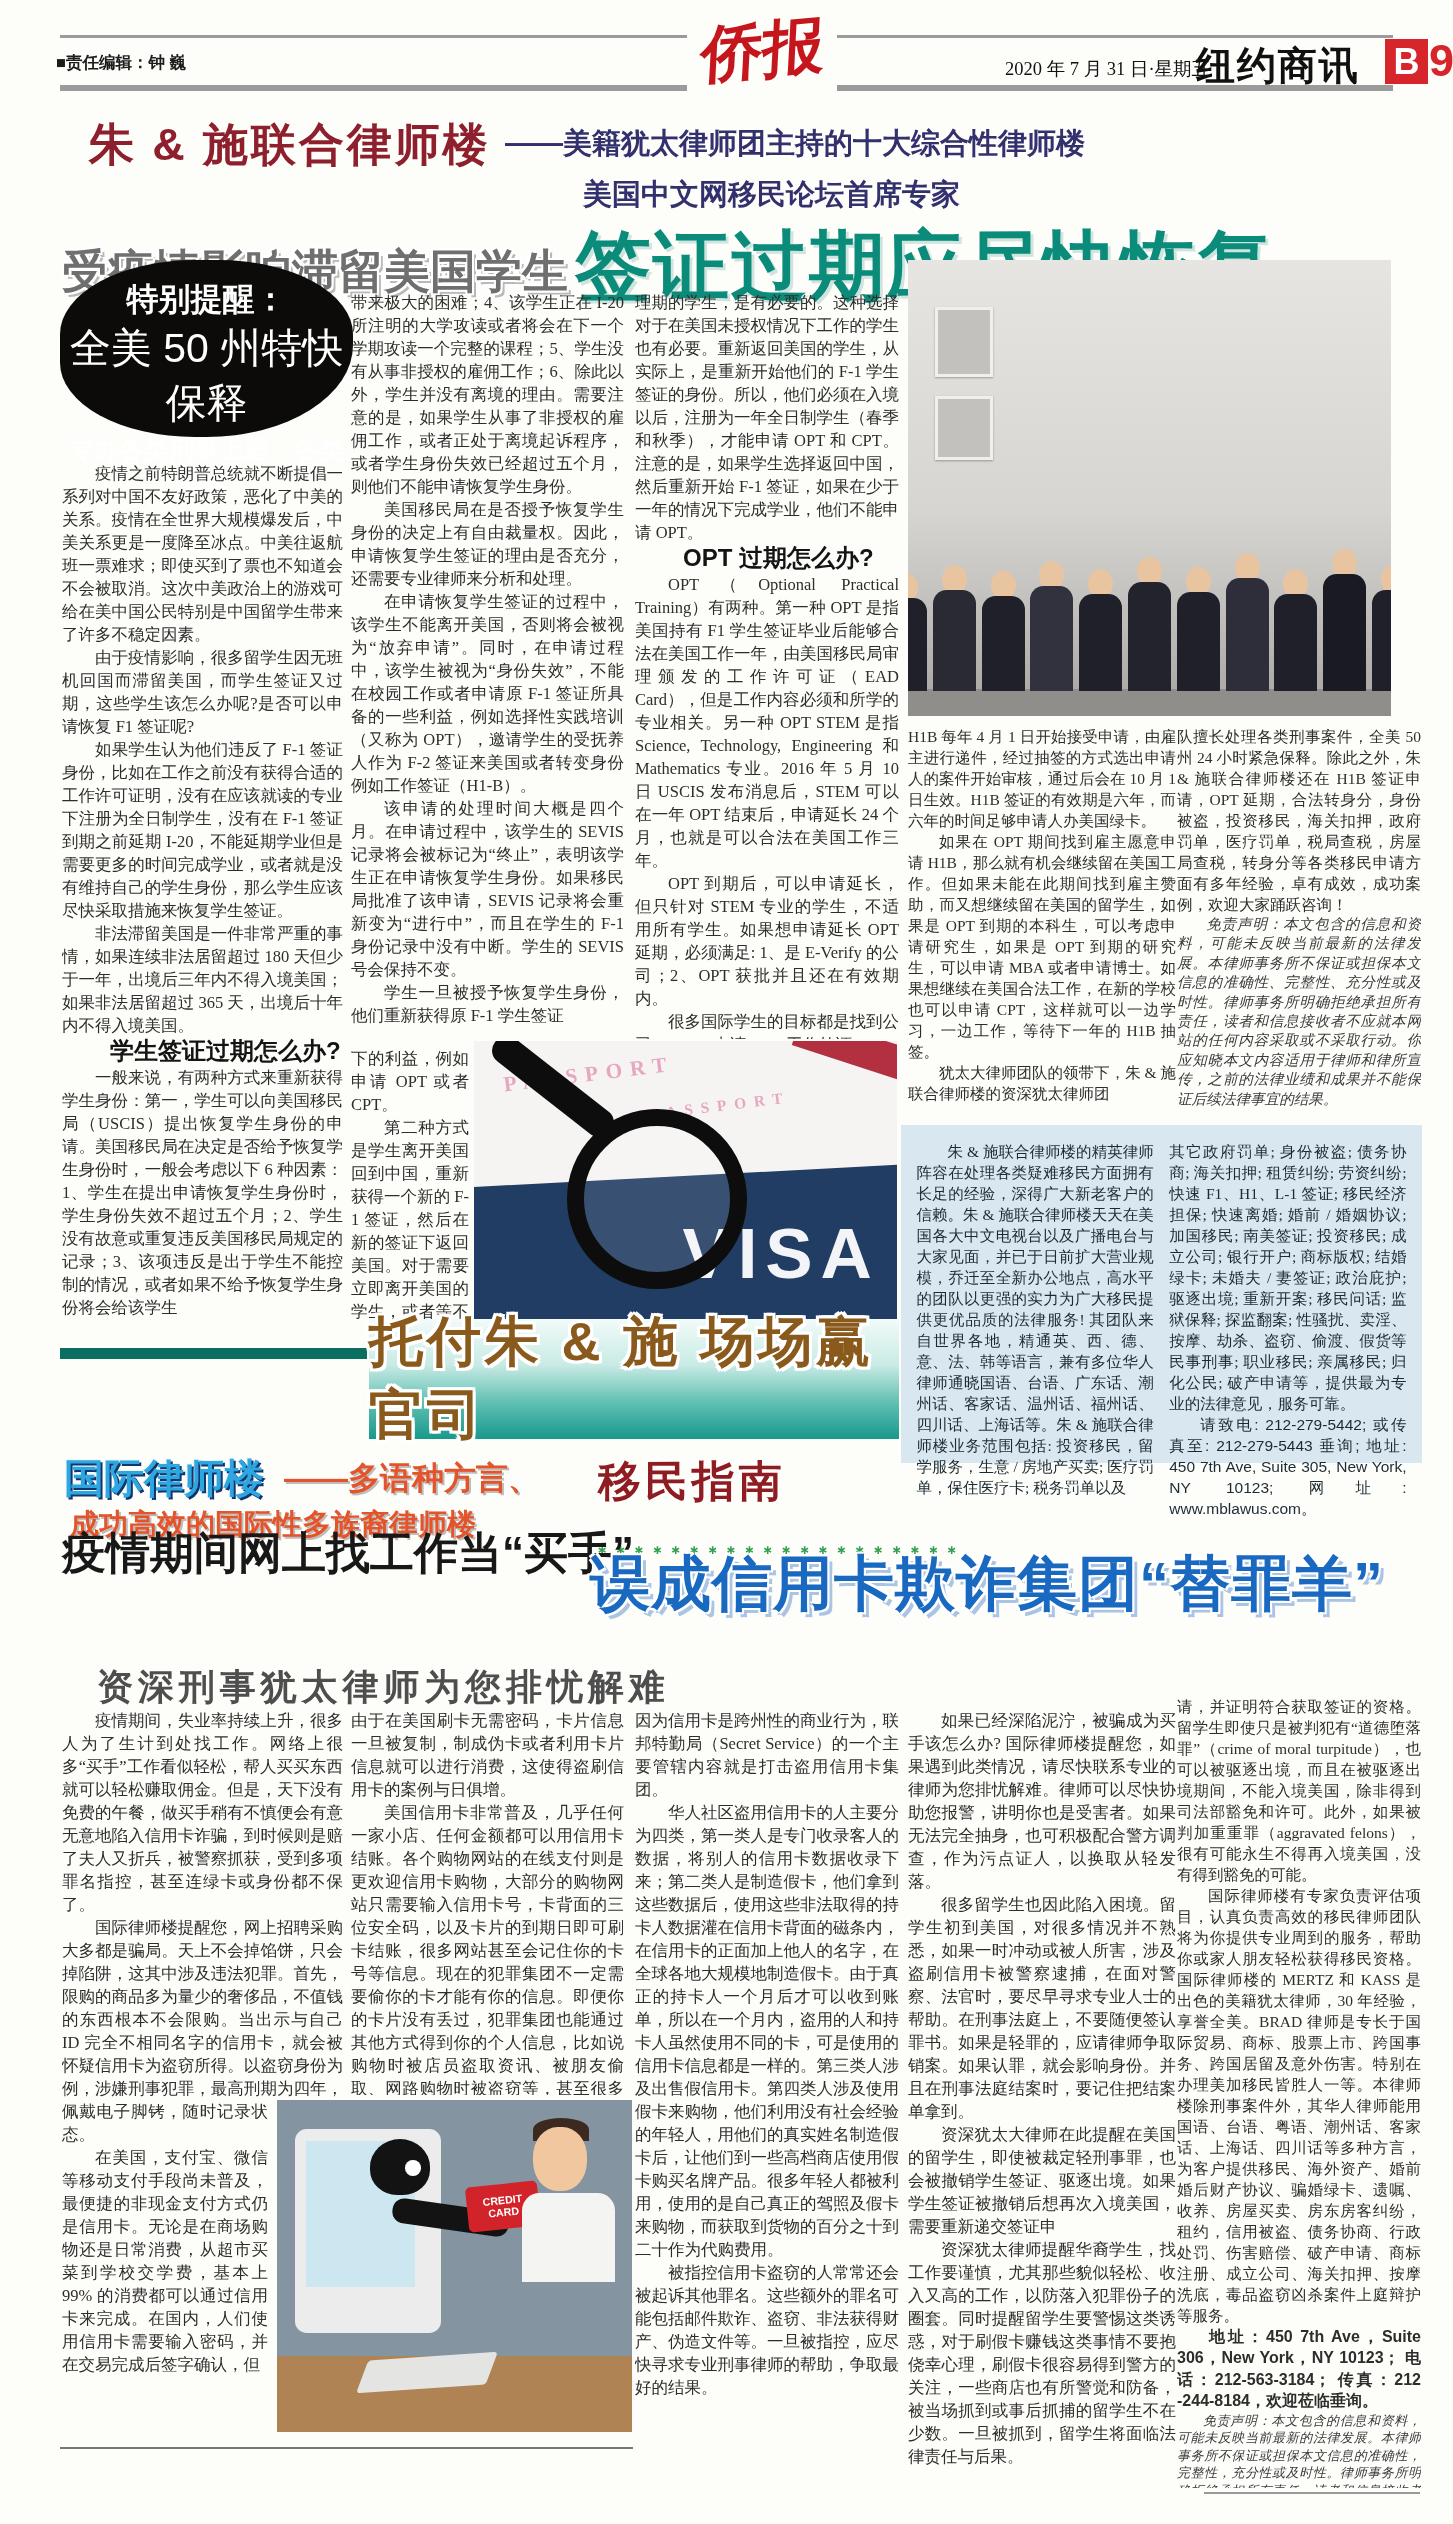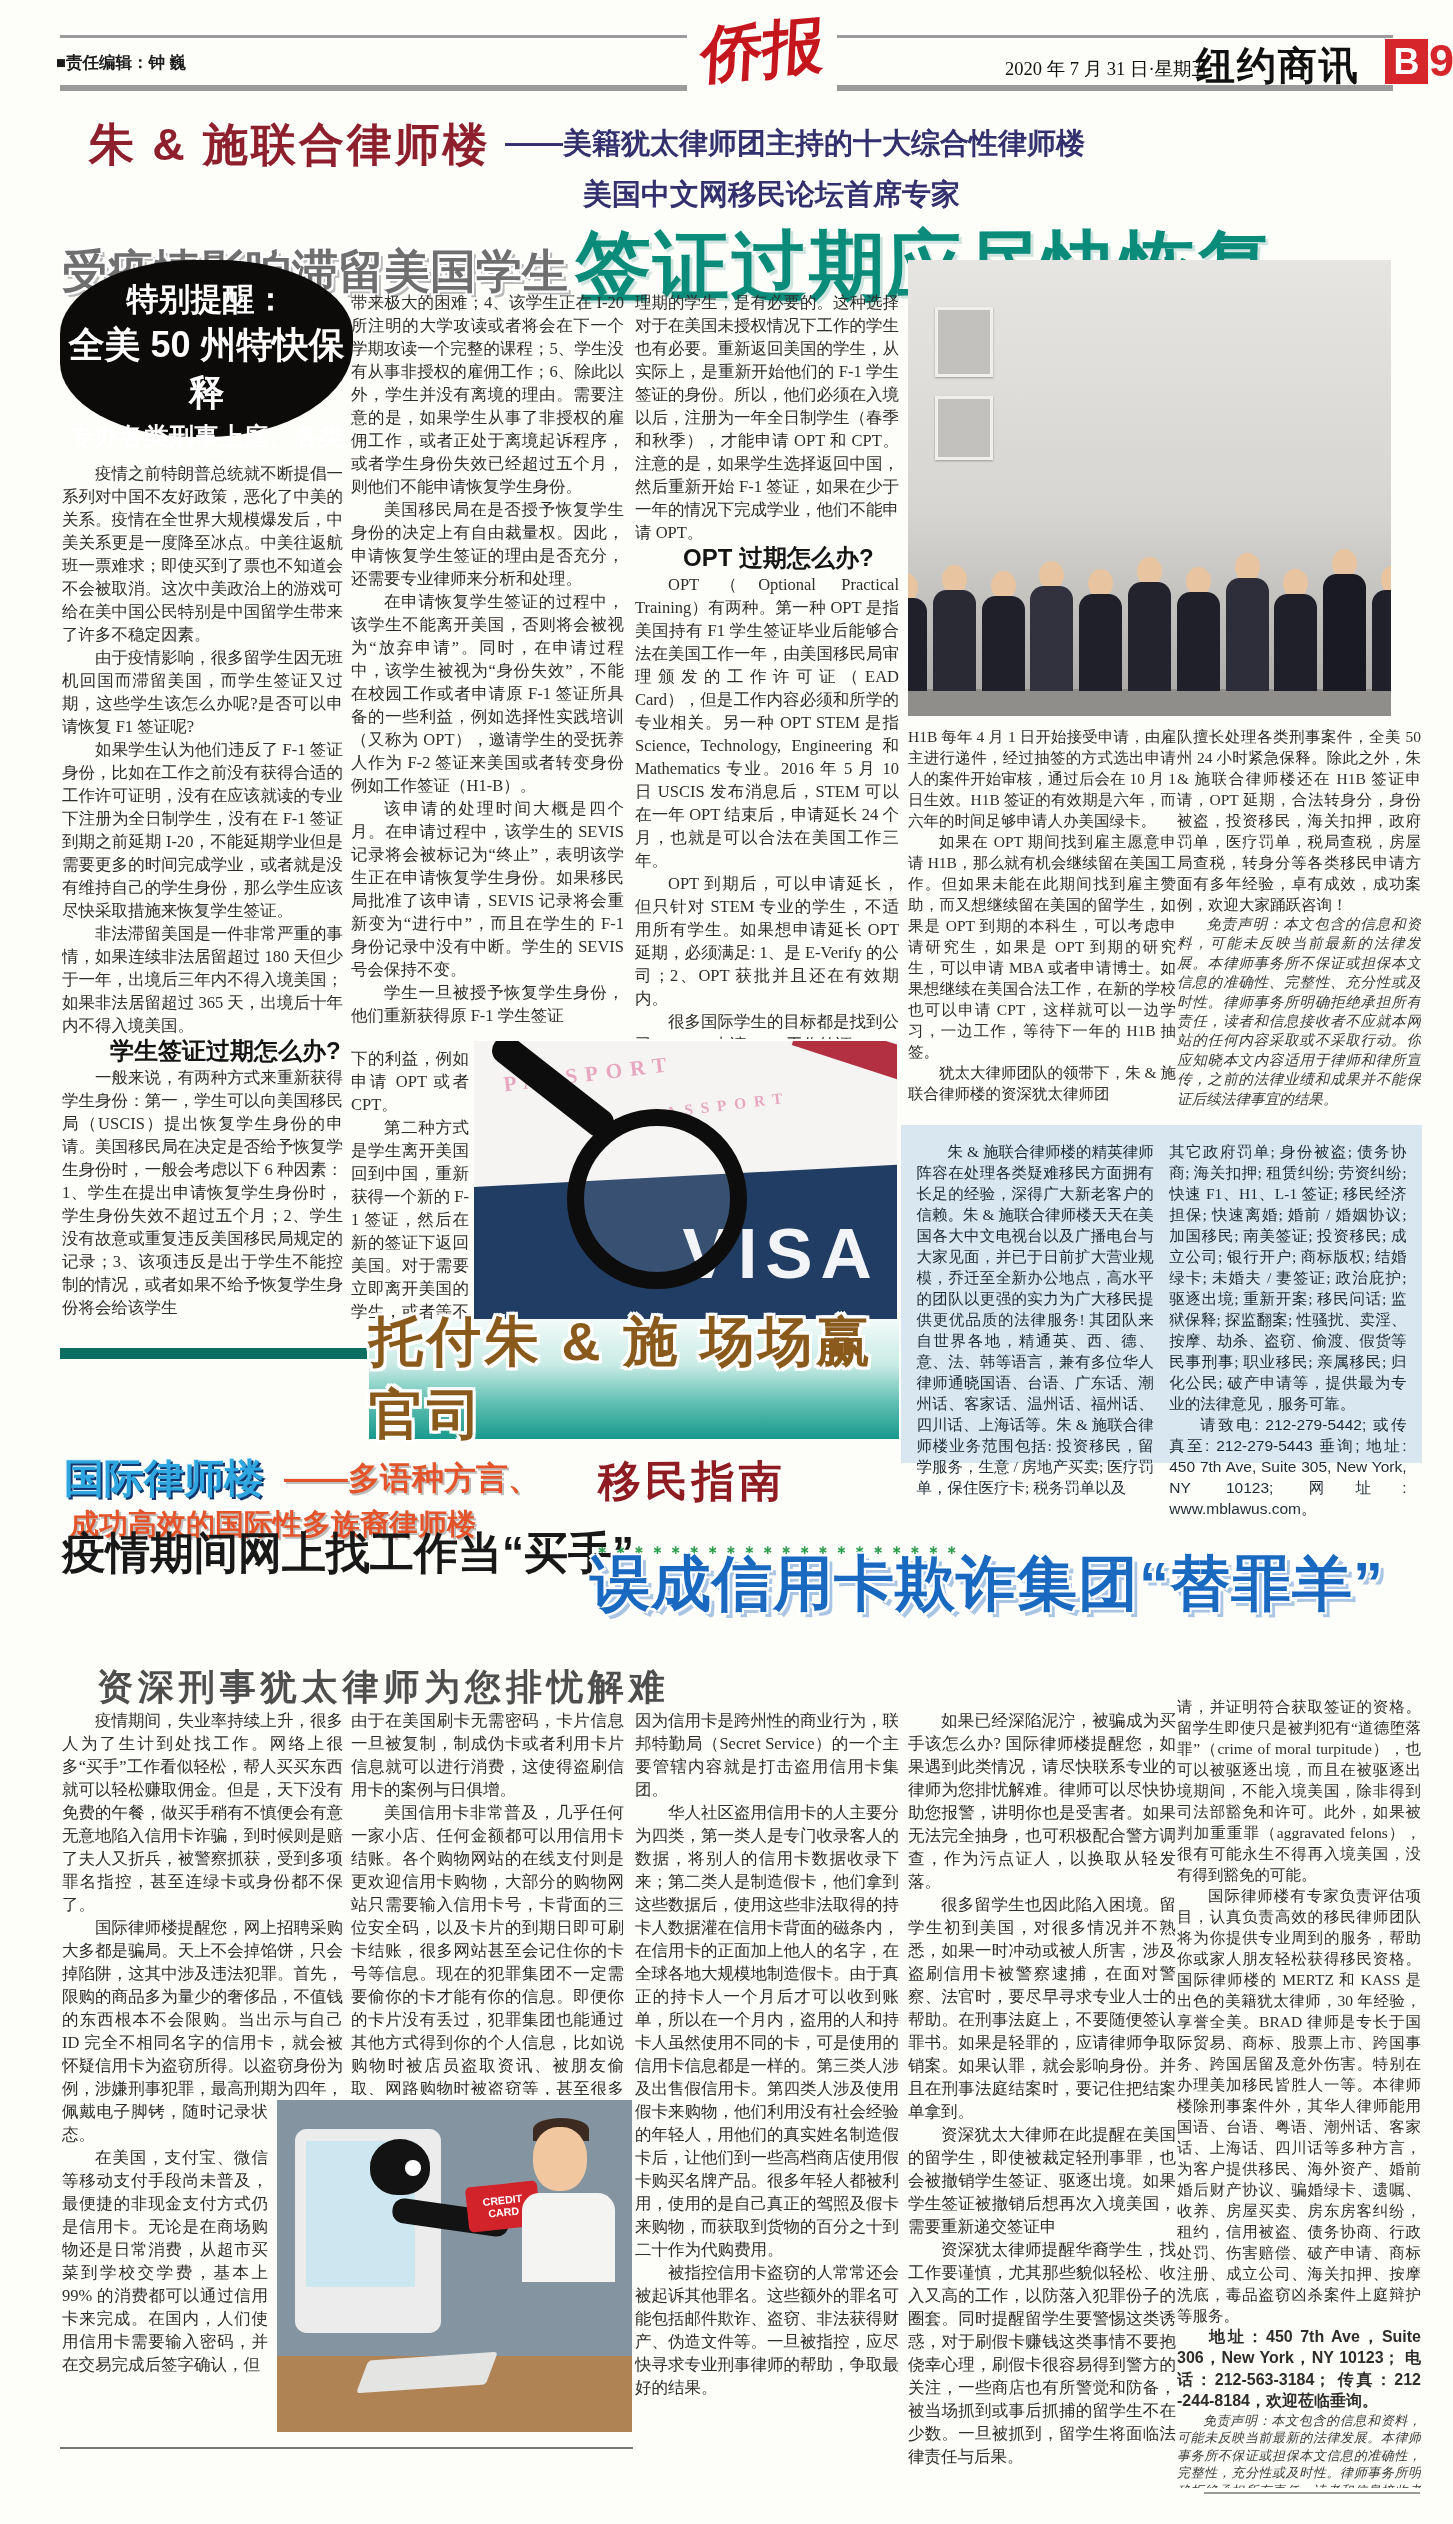--- a/index.html
+++ b/index.html
@@ -88,21 +88,21 @@
   <div class="abs sans" style="left:505px;top:124px;font-size:29px;font-weight:bold;color:#33306e;">——美籍犹太律师团主持的十大综合性律师楼</div>
   <div class="abs sans" style="left:583px;top:175px;font-size:29px;font-weight:bold;color:#33306e;">美国中文网移民论坛首席专家</div>
 
   <div class="abs sans outline-w" style="left:62px;top:241px;font-size:46px;font-weight:bold;color:#6f6f6f;">受疫情影响滞留美国学生</div>
   <div class="abs sans" style="left:575px;top:216px;font-size:76px;font-weight:bold;color:#0b8c7a;letter-spacing:1.9px;
        text-shadow:2.9px 2.9px 0 #cfe4df;">签证过期应尽快恢复</div>
 
   <div class="abs sans" style="left:60px;top:260px;width:293px;height:177px;background:#0d0b09;color:#fff;
        border-radius:46% 46% 50% 46% / 42% 42% 52% 42%;text-align:center;padding-top:17.5px;box-sizing:border-box;">
     <div style="font-size:32px;font-weight:bold;line-height:1.35;">特别提醒：</div>
-    <div style="font-size:36px;font-weight:bold;line-height:1.35;">全美 50 州特快保释</div>
+    <div style="font-size:41px;font-weight:normal;line-height:1.35;">全美 50 州特快保释</div>
     <div style="font-size:25px;font-weight:bold;line-height:1.5;">专办各类刑事上庭、各类移民</div>
   </div>
 
   <div class="abs photo" style="left:908px;top:260px;width:483px;height:456px;">
     <div class="frame" style="left:27px;top:47px;width:52px;height:64px;"></div>
     <div class="frame" style="left:27px;top:136px;width:52px;height:58px;"></div>
     <div class="floor"></div>
     <div class="people">
       <div class="person">
           <div class="head"></div>

